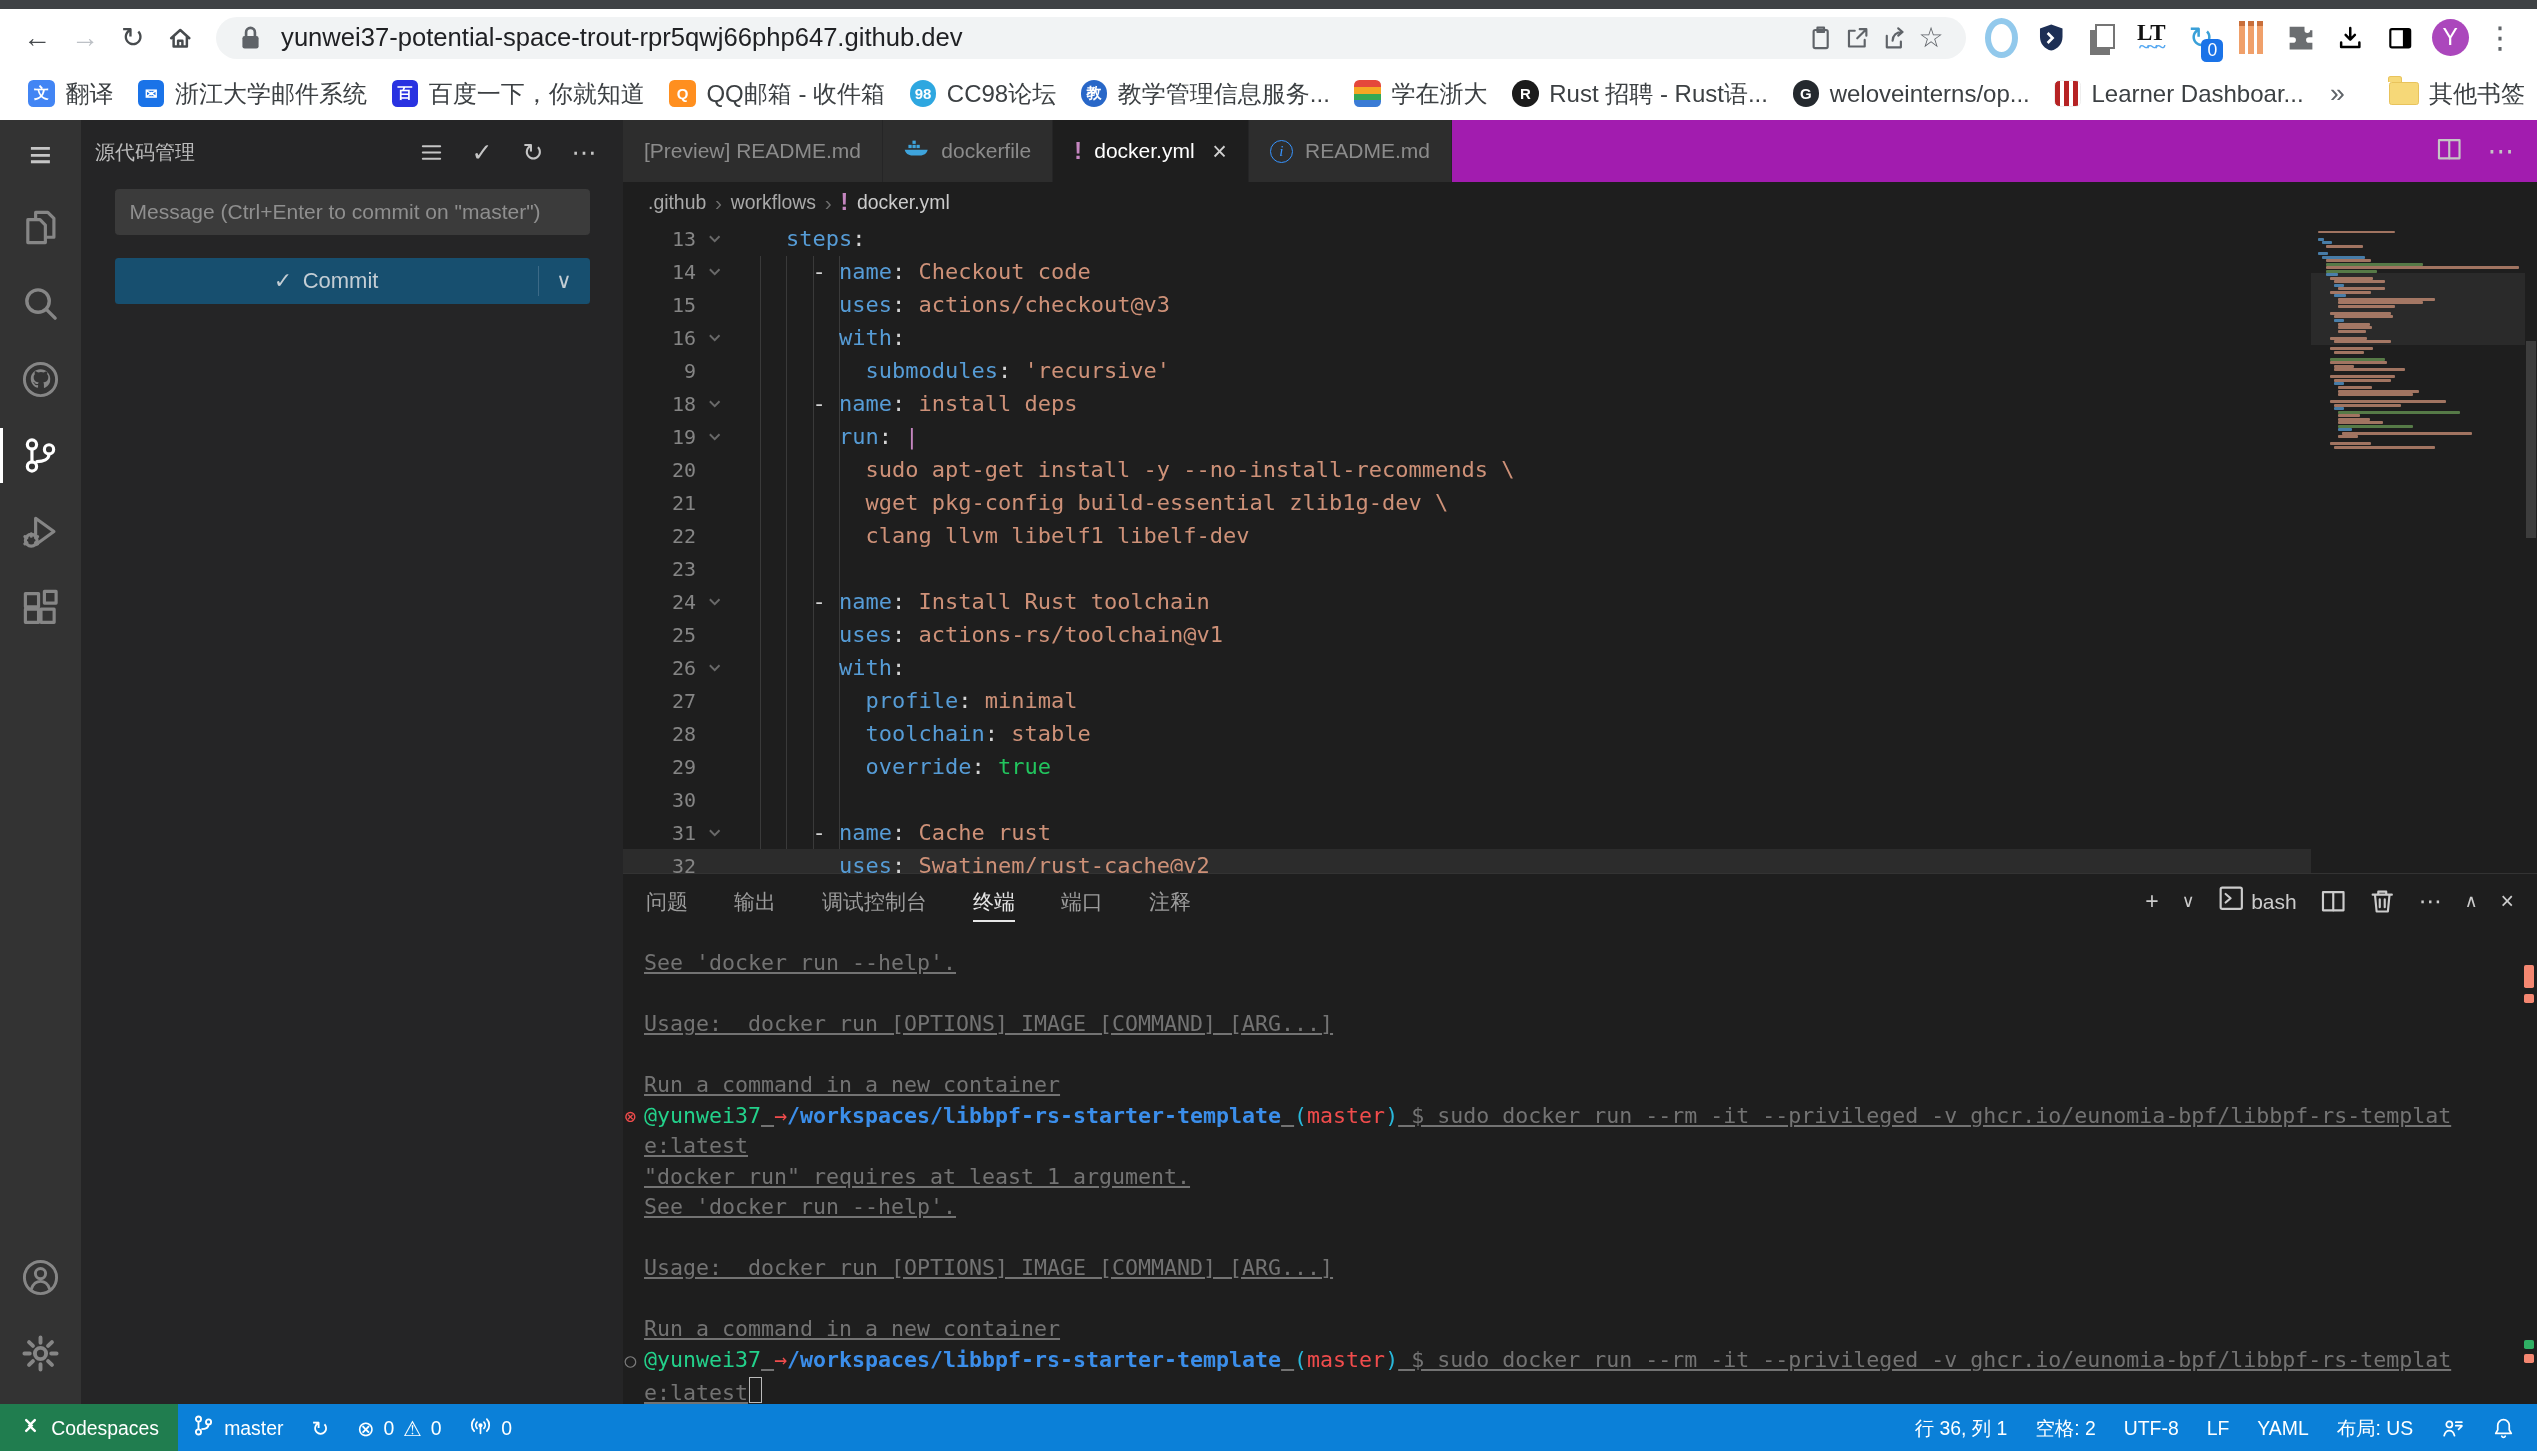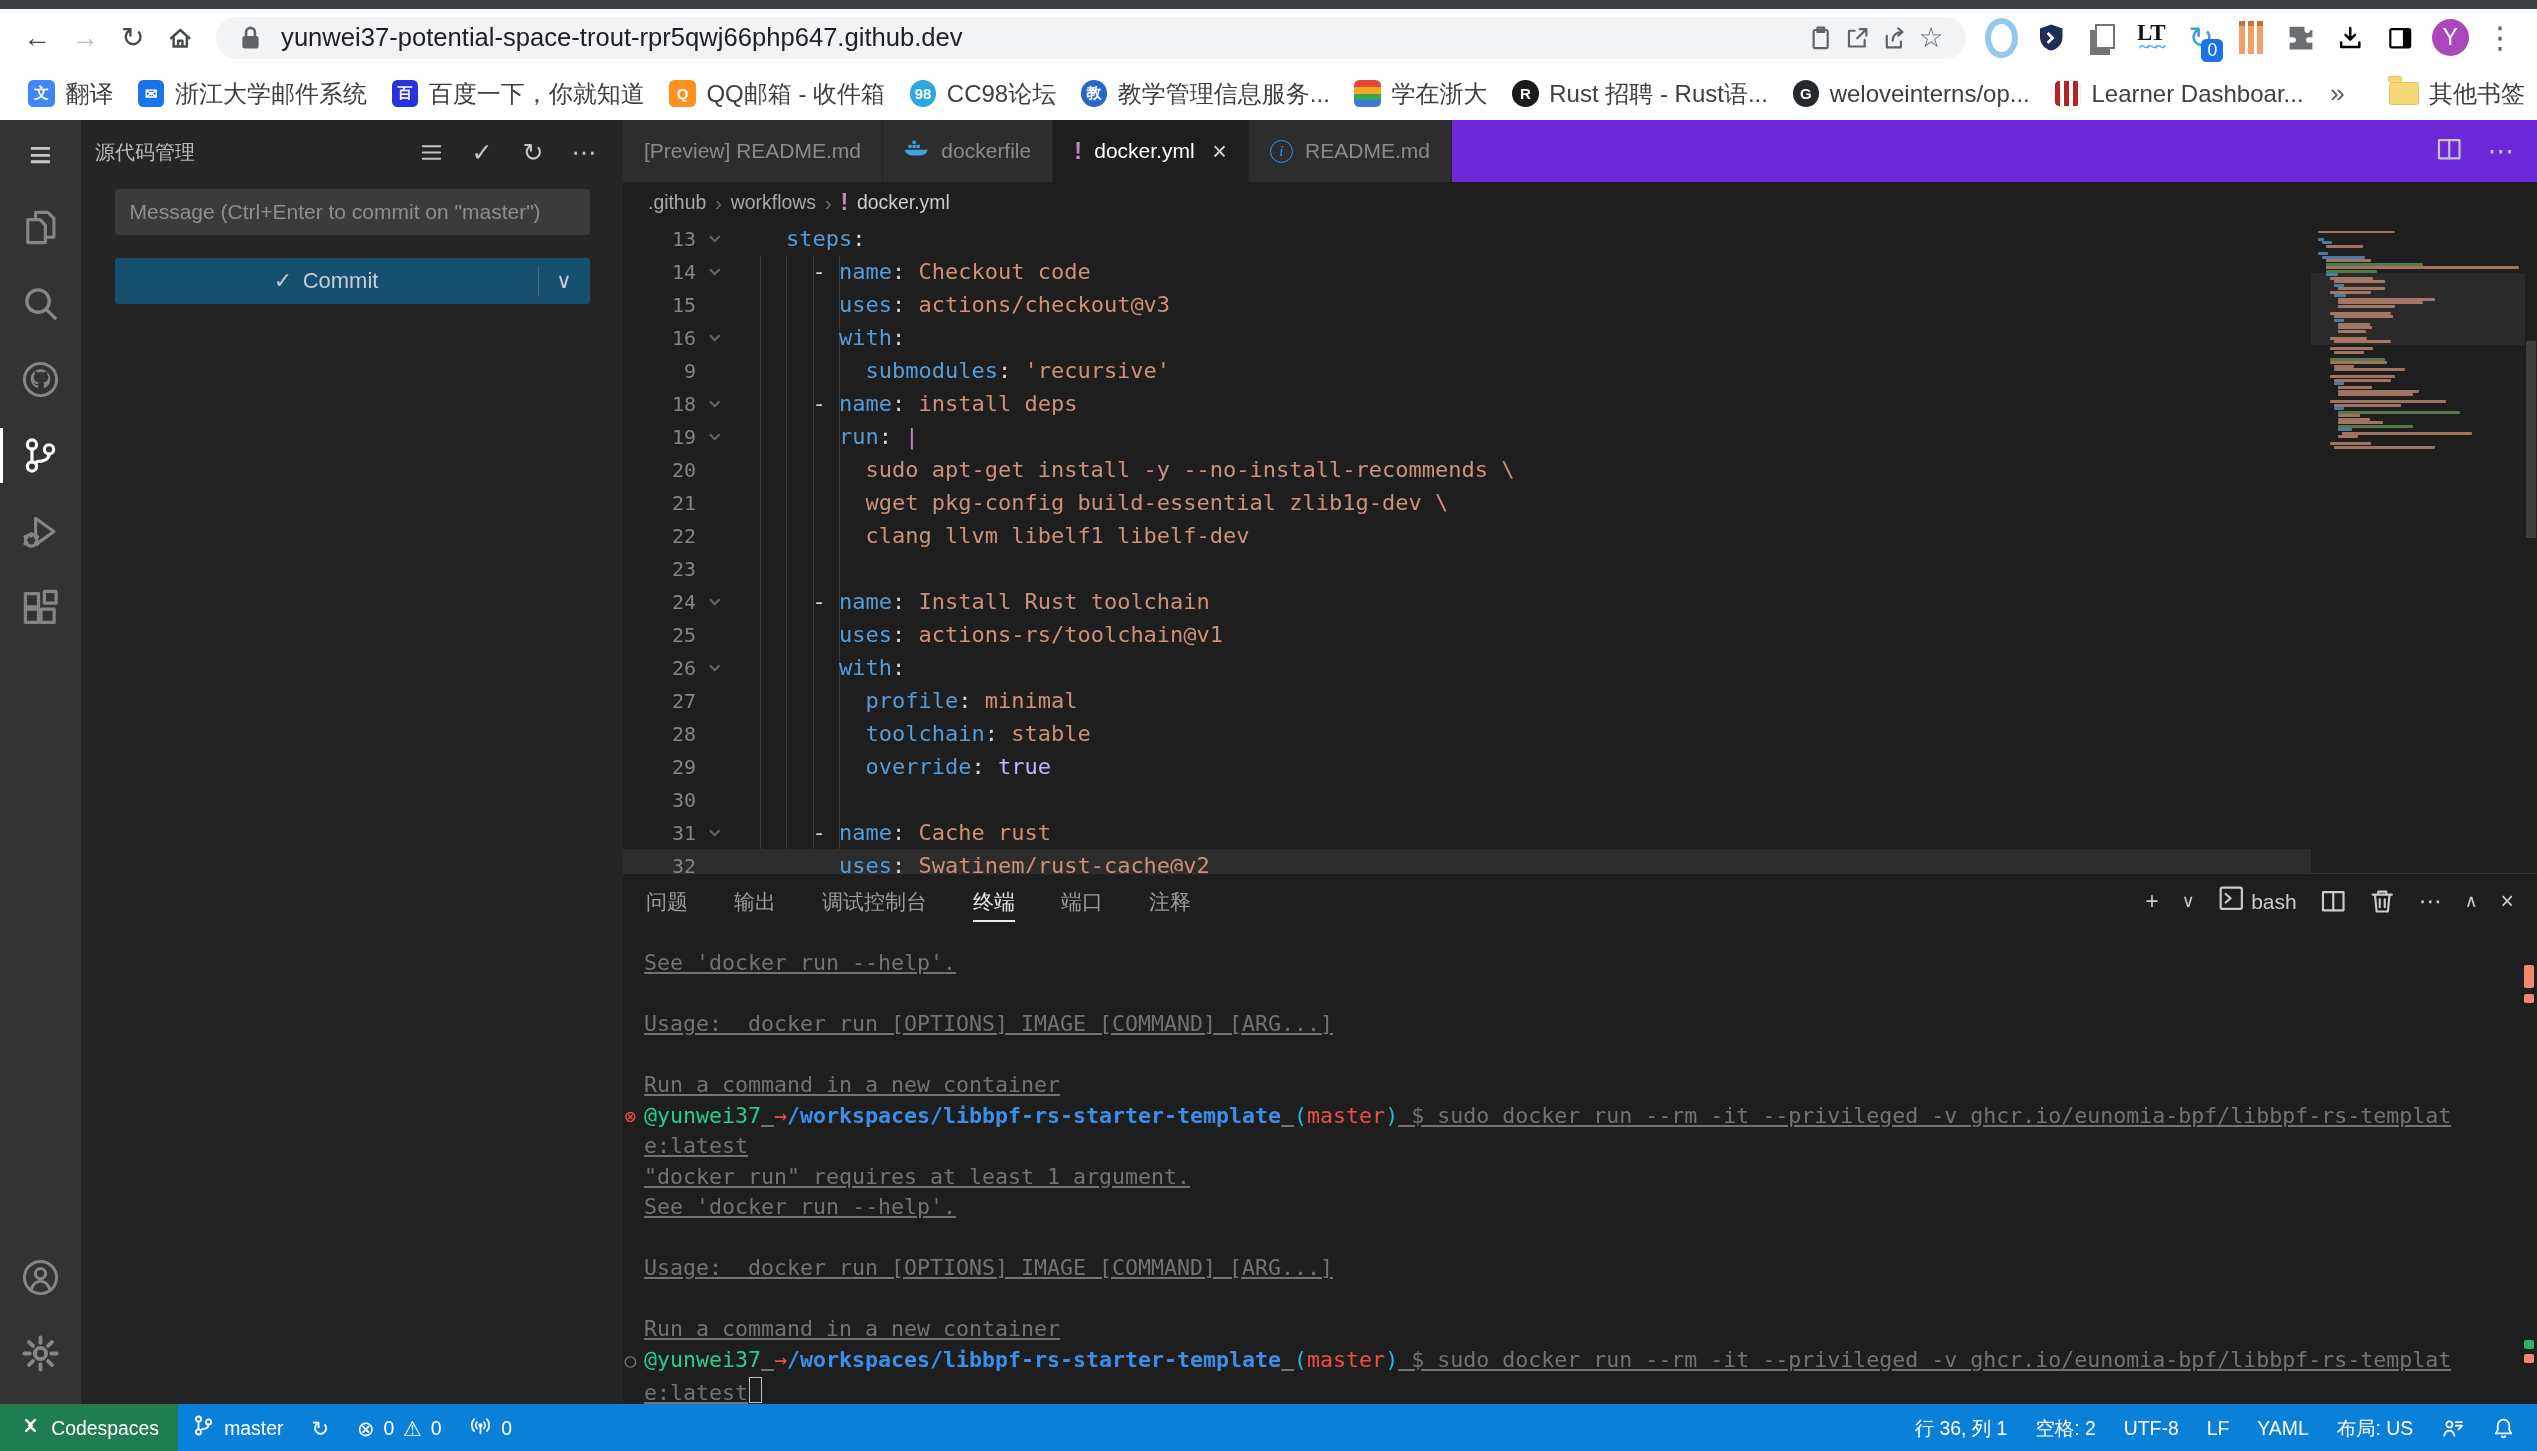--- a/index.html
+++ b/index.html
@@ -52,40 +52,40 @@
   .sb-actions .sb-act{width:28px;height:28px;display:flex;align-items:center;justify-content:center;font-size:25px;}
   .sb-actions svg{width:25px;height:25px;}
   .msg-input{display:block;width:475px;height:46px;margin:3.5px auto 0;background:#3b3b3b;border:0.9px solid #3b3b3b;border-radius:3.5px;color:#cccccc;font-size:21px;padding:0 14px;box-sizing:border-box;font-family:"Liberation Sans",sans-serif;}
   .msg-input::placeholder{color:#8f8f8f;}
   .commit-btn{width:475px;height:46px;margin:23px auto 0;background:#174f6f;border-radius:3.5px;display:flex;align-items:center;color:#c3cdd4;font-size:22px;position:relative;}
   .commit-main{flex:1;display:flex;align-items:center;justify-content:center;gap:10.6px;}
   .commit-div{width:0.9px;height:30px;background:#3c6a87;}
   .commit-chev{width:51px;text-align:center;font-size:21px;}
   
   .main{position:absolute;left:623px;top:0;width:1914px;height:1284px;}
-  .tabsbar{position:absolute;left:0;top:0;width:1914px;height:62px;background:#6d28d9;display:flex;align-items:stretch;}
+  .tabsbar{position:absolute;left:0;top:0;width:1914px;height:62px;background:#a21caf;display:flex;align-items:stretch;}
   .tab{display:flex;align-items:center;gap:12.3px;padding:0 21px;background:#2d2d2d;border-right:0.9px solid #252526;font-size:21px;color:#8b8b8b;flex:none;}
   .tab.active{background:#1e1e1e;color:#ffffff;}
   .tab .tab-close{font-size:25px;color:#d0d0d0;margin-left:5.3px;}
   .tab-actions{margin-left:auto;display:flex;align-items:center;gap:25px;padding-right:23px;color:#c5c5c5;}
   .tab-actions svg{width:26.5px;height:26.5px;}
   .tab-actions .kebab{font-size:26.5px;}
   .yaml-bang{color:#c586c0;font-weight:bold;font-size:23px;}
   .info-i{width:21px;height:21px;border:1.8px solid #3794ff;border-radius:50%;color:#3794ff;font-size:15px;display:flex;align-items:center;justify-content:center;font-family:"Liberation Serif",serif;font-style:italic;}
   .breadcrumb{position:absolute;left:0;top:62px;width:1914px;height:41px;background:#1e1e1e;display:flex;align-items:center;padding-left:25px;box-sizing:border-box;font-size:19.4px;color:#a9a9a9;gap:8.8px;}
   .bc-sep{color:#6e6e6e;font-size:21px;}
   .bc-item{white-space:nowrap;}
   
   .code-area{position:absolute;left:0;top:102px;width:1914px;height:651px;overflow:hidden;background:#1e1e1e;}
   .code-row{position:relative;display:flex;height:33px;align-items:center;font-family:"DejaVu Sans Mono",monospace;font-size:22px;white-space:pre;}
   .code-row.hl:after{content:"";position:absolute;left:0;top:0;width:1688px;height:100%;background:#2c2c2c;z-index:0;}
   .ln{width:73px;text-align:right;color:#858585;font-size:20px;flex:none;z-index:1;}
   .fold{width:37px;display:flex;align-items:center;justify-content:center;flex:none;opacity:.45;z-index:1;}
   .code-text{z-index:1;}
-  .tok-k{color:#569cd6;} .tok-s{color:#ce9178;} .tok-p{color:#d4d4d4;} .tok-w{color:#c4b5fd;} .tok-b{color:#c586c0;}
+  .tok-k{color:#569cd6;} .tok-s{color:#ce9178;} .tok-p{color:#d4d4d4;} .tok-w{color:#22c55e;} .tok-b{color:#c586c0;}
   .guides i{position:absolute;top:34px;bottom:0;width:0.9px;background:#3a3a3a;}
   .minimap{position:absolute;right:12.3px;top:0;width:214px;height:651px;background:#1e1e1e;}
   .mm-view{position:absolute;left:0;width:214px;background:rgba(255,255,255,0.055);}
   .mm-row{position:absolute;height:2.6px;border-radius:0.9px;opacity:.75;}
   .ed-scroll{position:absolute;right:0;top:0;width:12.3px;height:651px;}
   .ed-scroll i{position:absolute;left:0.9px;width:10.6px;background:rgba(121,121,121,0.35);}
   
   .panel{position:absolute;left:0;top:753px;width:1914px;height:531px;background:#1e1e1e;border-top:0.9px solid #333;box-sizing:border-box;}
   .panel-head{height:55px;display:flex;align-items:center;padding:0 23px;box-sizing:border-box;}
   .ptab{font-size:21px;color:#9d9d9d;margin-right:46px;height:55px;display:flex;align-items:center;position:relative;flex:none;white-space:nowrap;}

